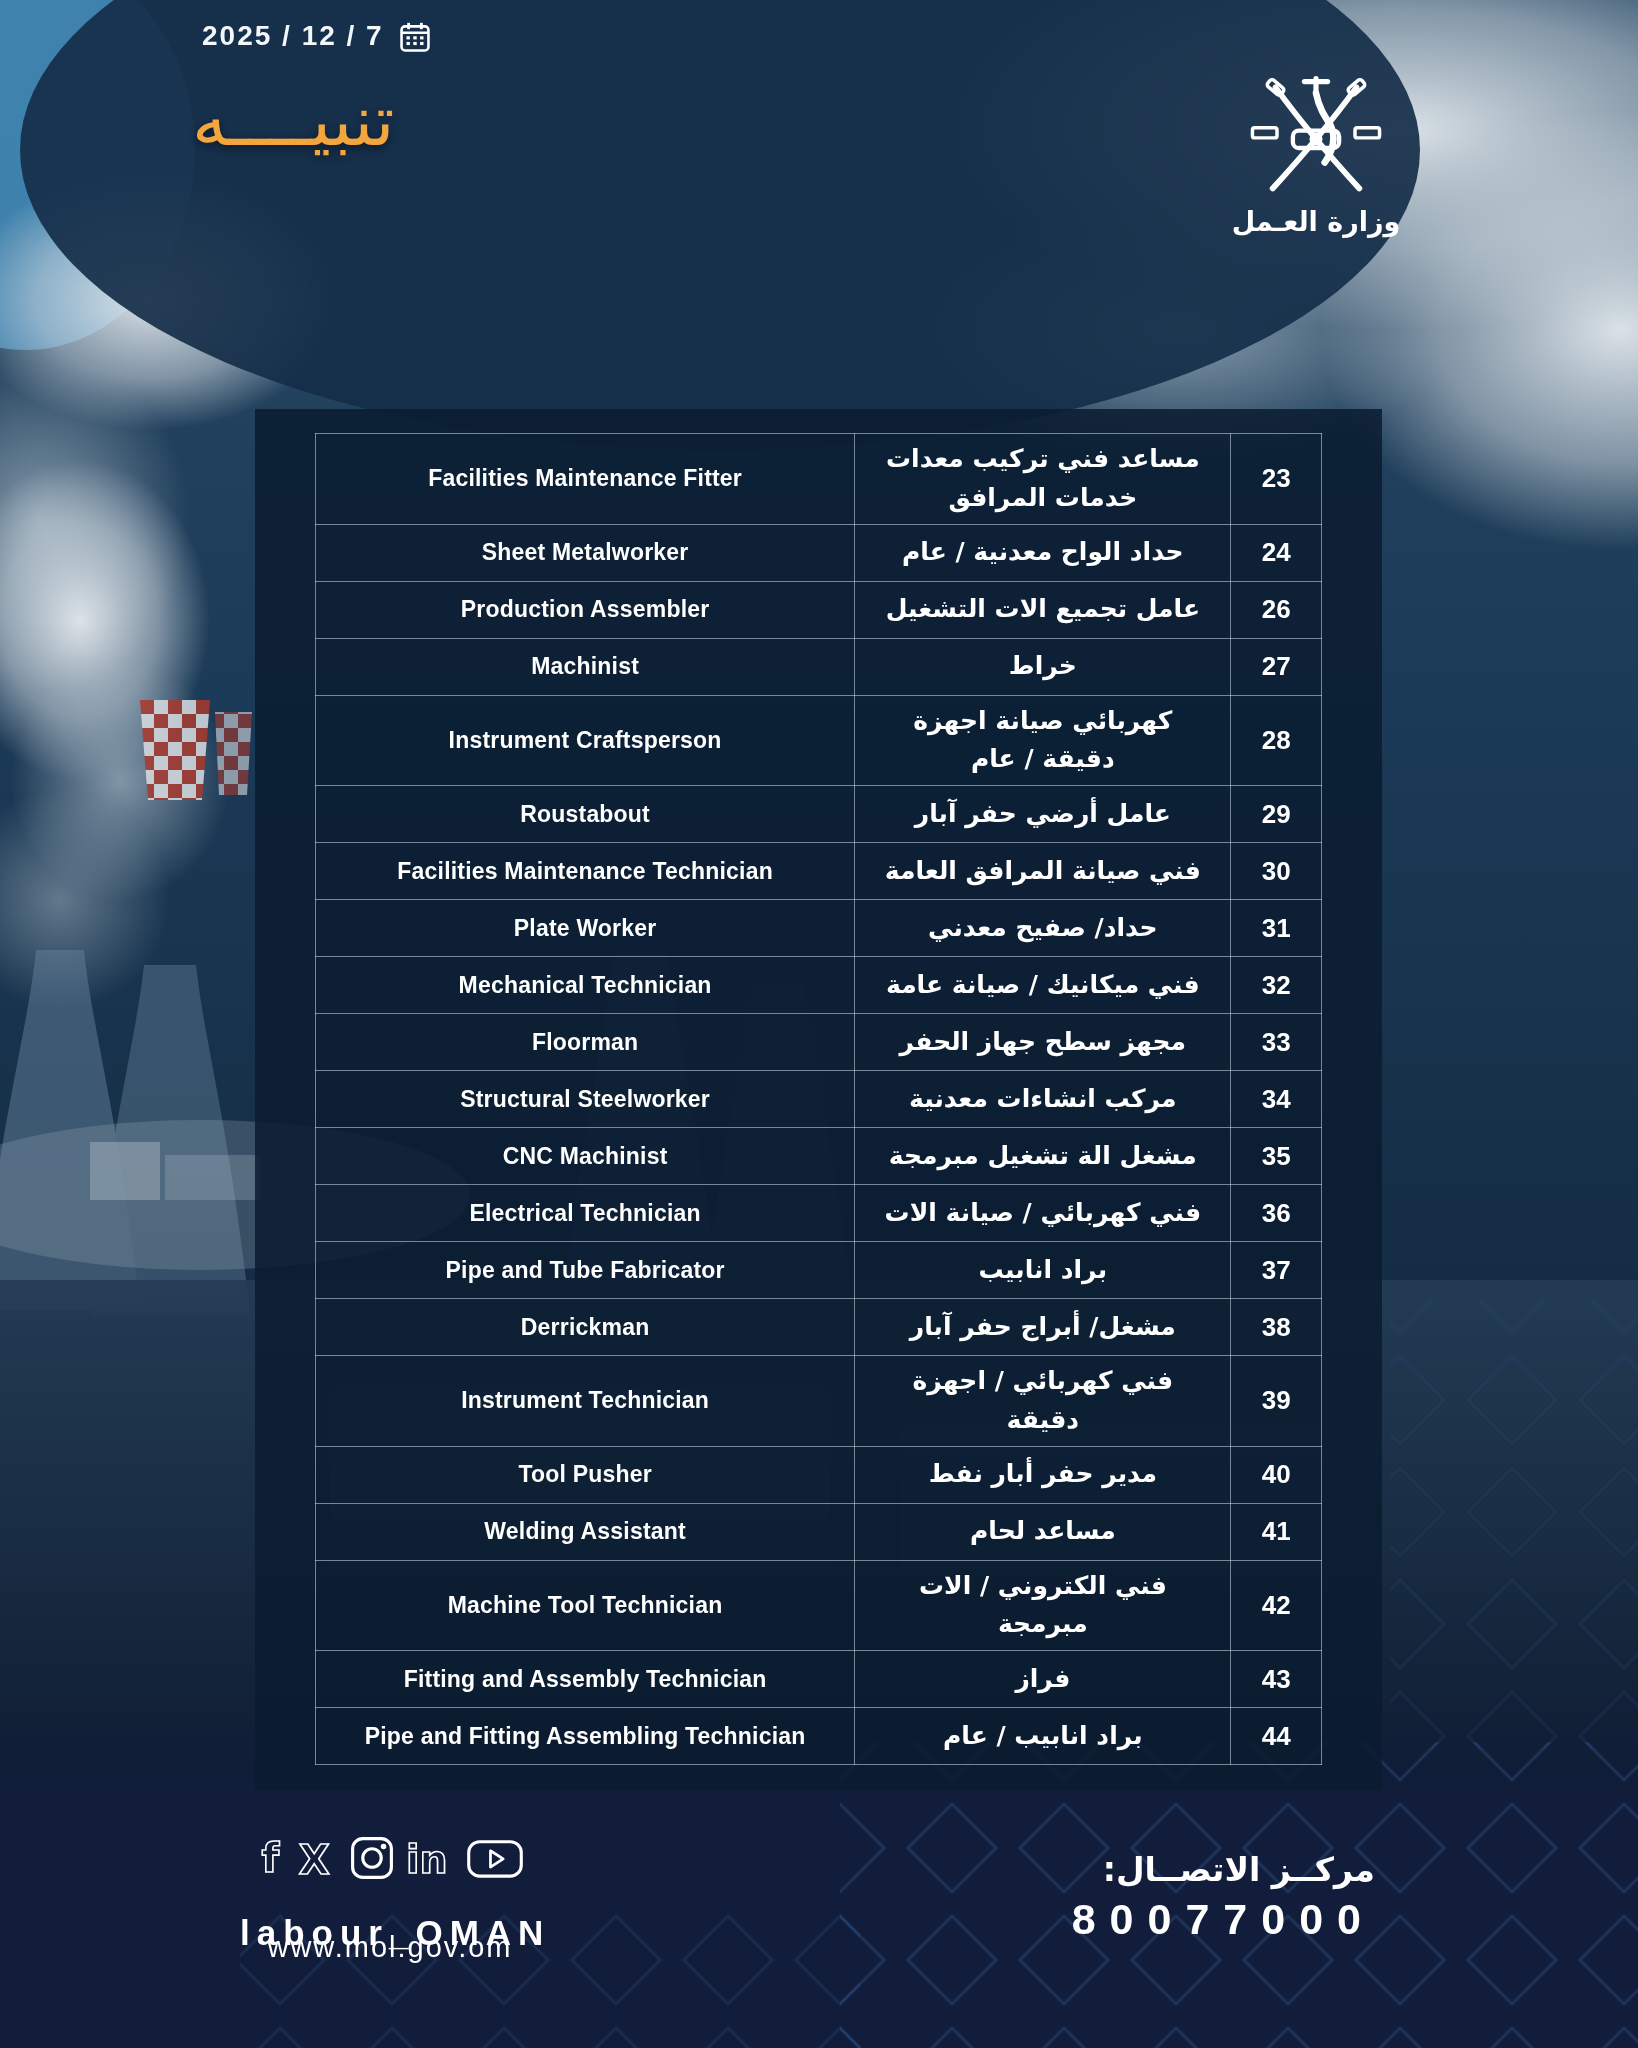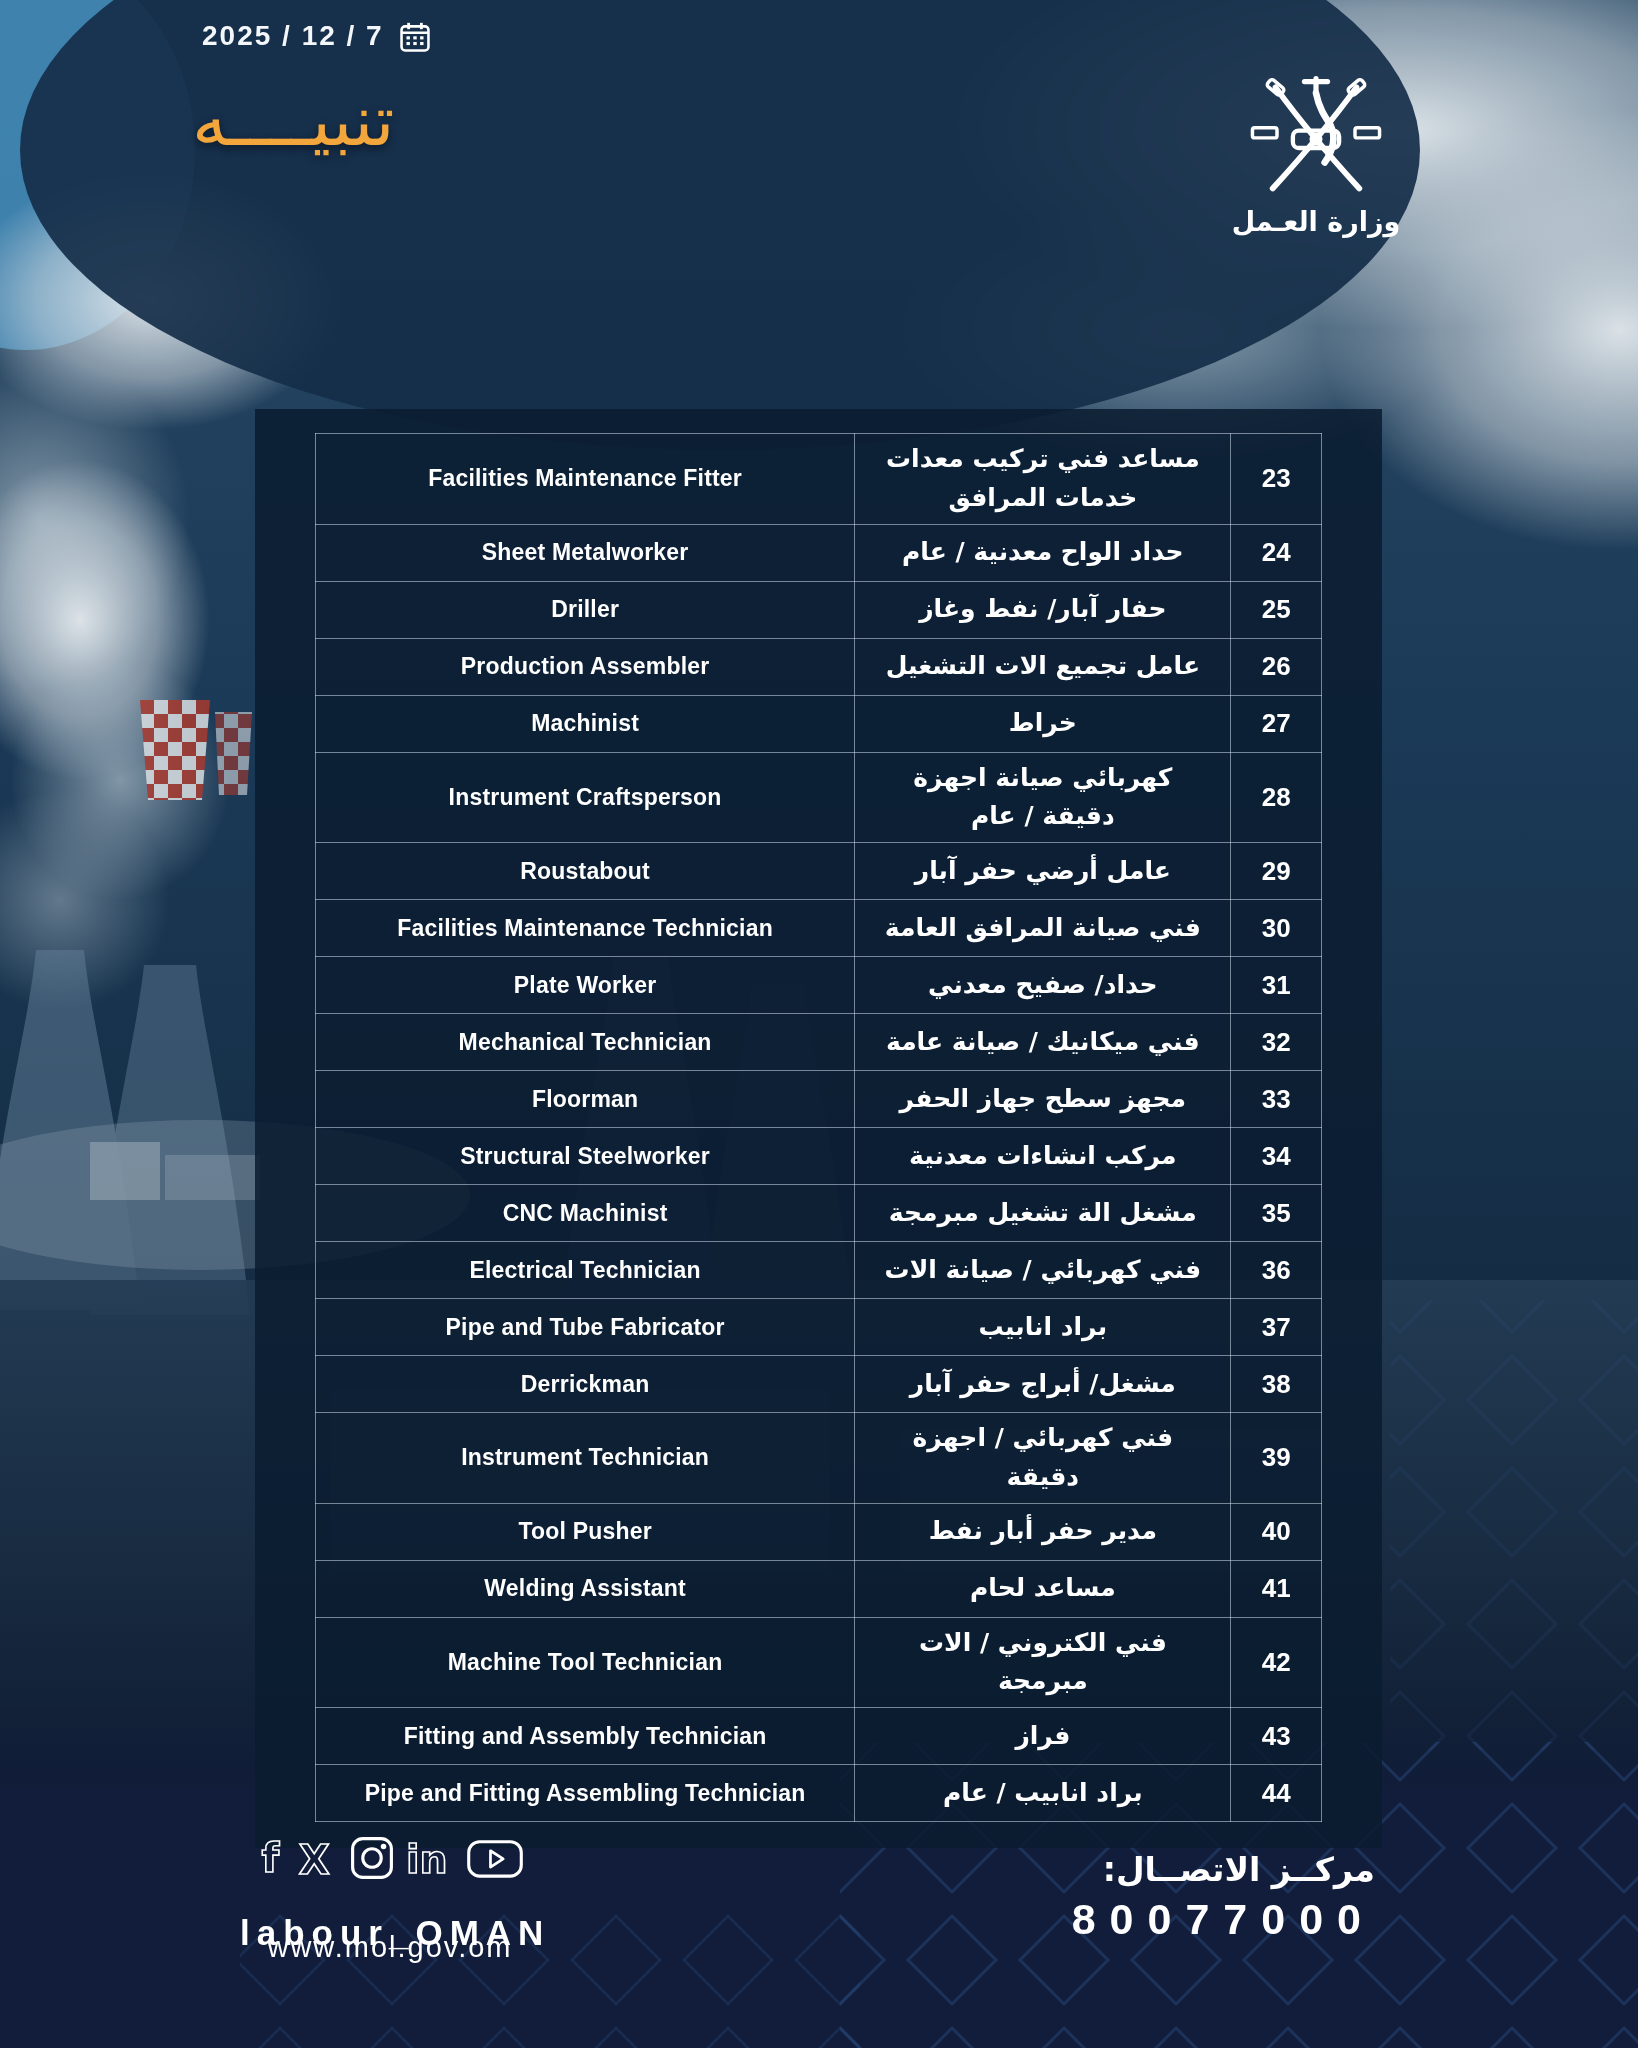--- a/index.html
+++ b/index.html
@@ -179,25 +179,20 @@
             <td class="c-en">Facilities Maintenance Fitter</td>
             <td class="c-ar arabic" dir="rtl">مساعد فني تركيب معدات خدمات المرافق</td>
             <td class="c-no">23</td>
           </tr>
           <tr>
             <td class="c-en">Sheet Metalworker</td>
             <td class="c-ar arabic" dir="rtl">حداد الواح معدنية / عام</td>
             <td class="c-no">24</td>
           </tr>
           <tr>
-            <td class="c-en">Driller</td>
-            <td class="c-ar arabic" dir="rtl">حفار آبار/ نفط وغاز</td>
-            <td class="c-no">25</td>
-          </tr>
-          <tr>
             <td class="c-en">Production Assembler</td>
             <td class="c-ar arabic" dir="rtl">عامل تجميع الات التشغيل</td>
             <td class="c-no">26</td>
           </tr>
           <tr>
             <td class="c-en">Machinist</td>
             <td class="c-ar arabic" dir="rtl">خراط</td>
             <td class="c-no">27</td>
           </tr>
           <tr>

